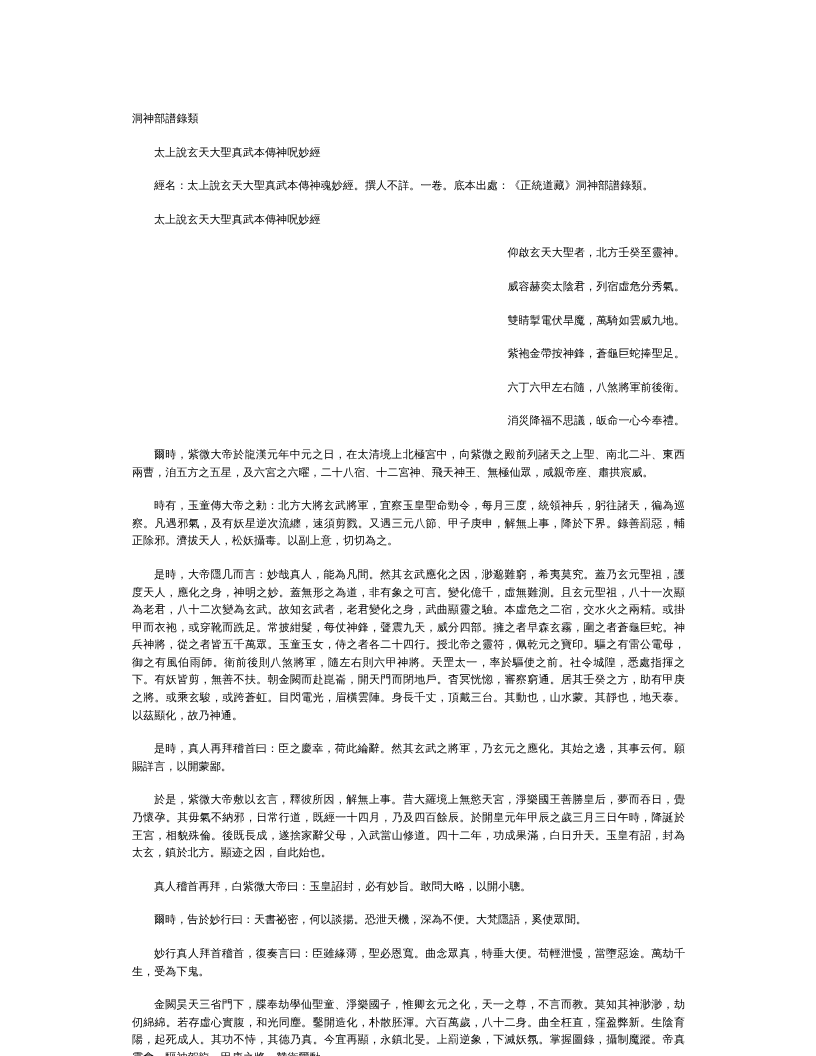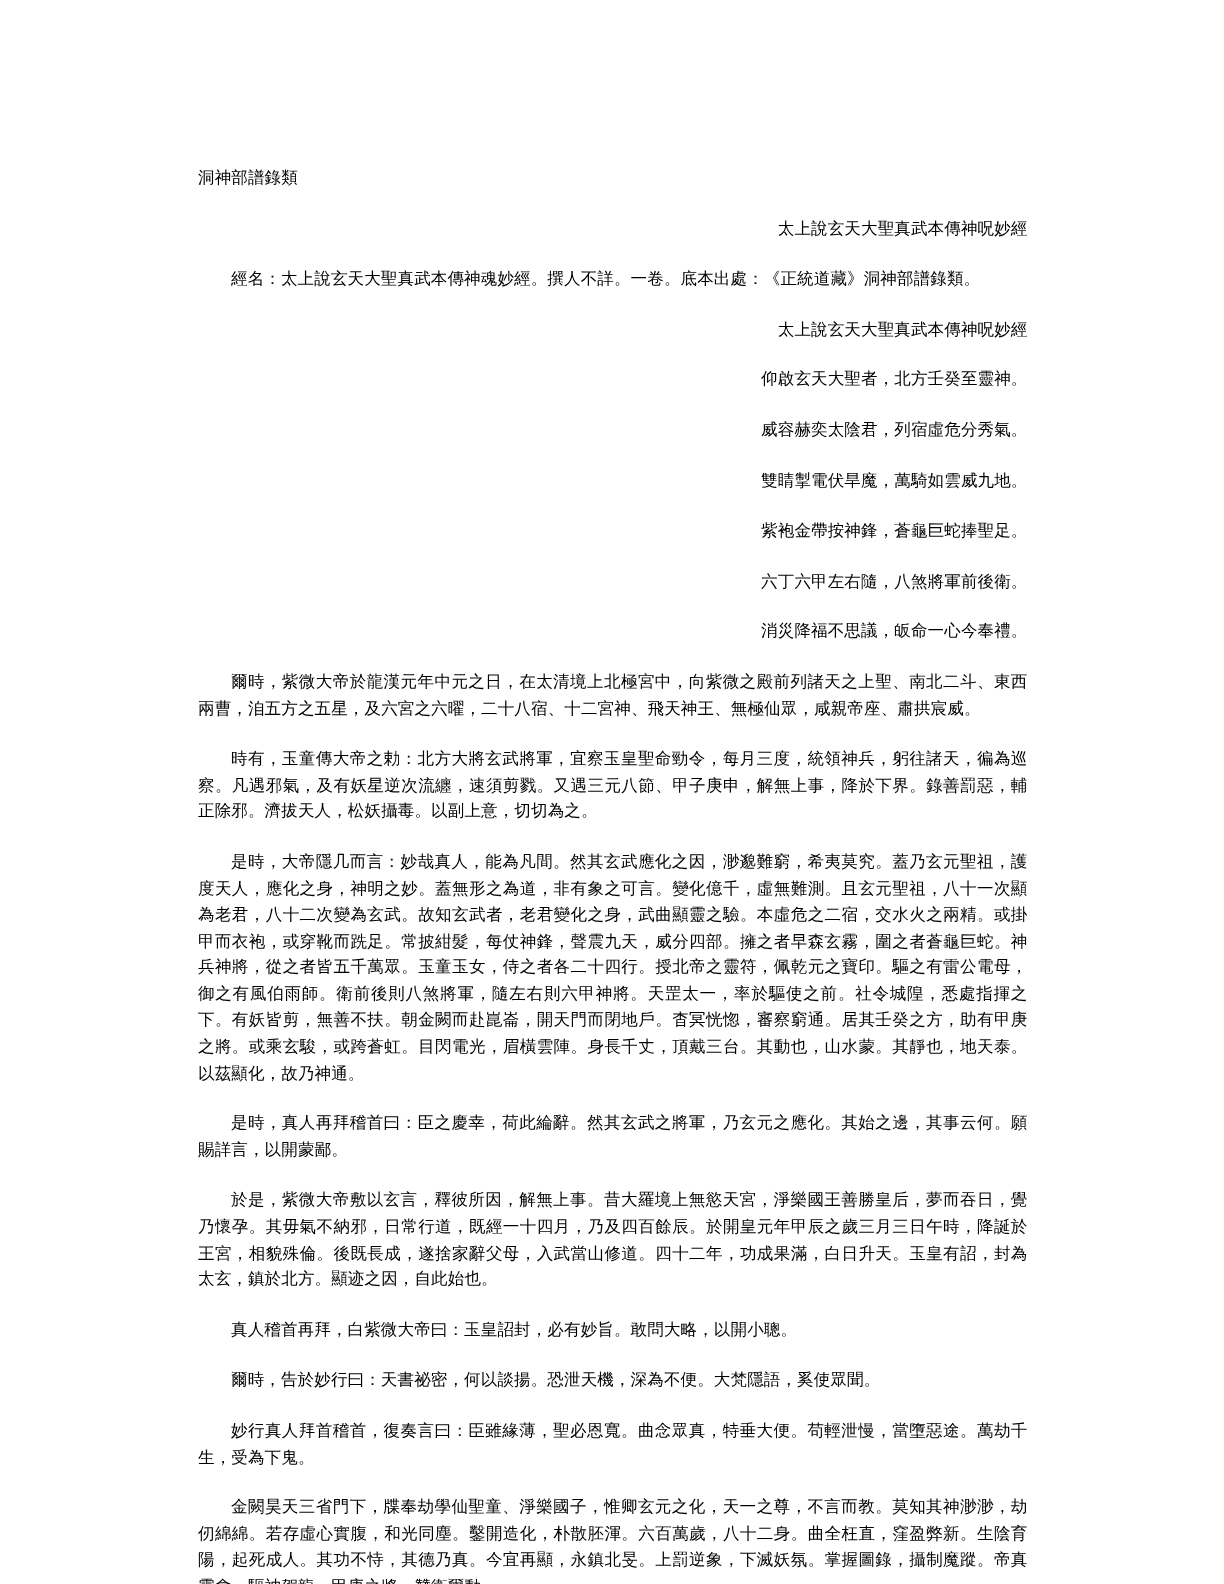--- a/index.html
+++ b/index.html
@@ -41,21 +41,21 @@
   .flush {
     text-indent: 0;
   }
   
   .para {
     text-indent: 2em;
   }
   
   .single {
     text-indent: 2em;
-    text-align: right;
+    text-align: left;
     white-space: nowrap;
   }
   
   .verse {
     text-indent: 2em;
     text-align: right;
     white-space: nowrap;
   }
 </style>
 </head>

